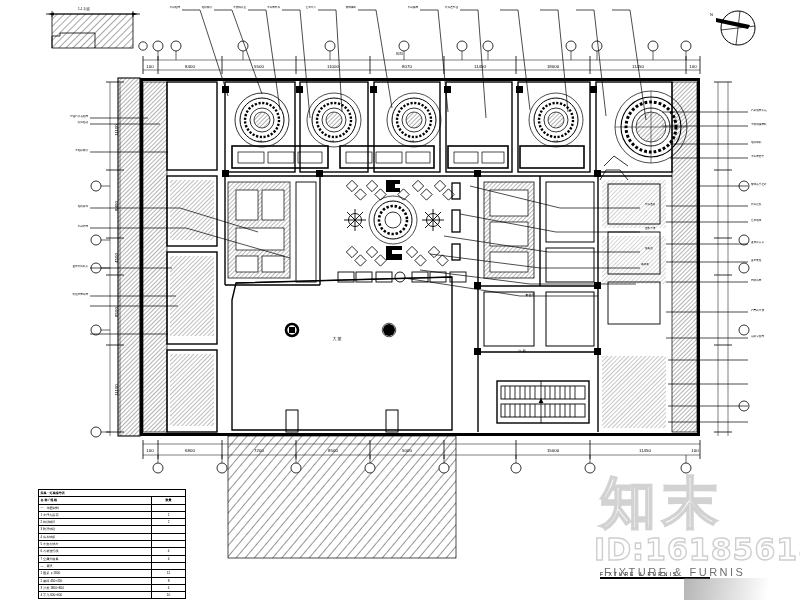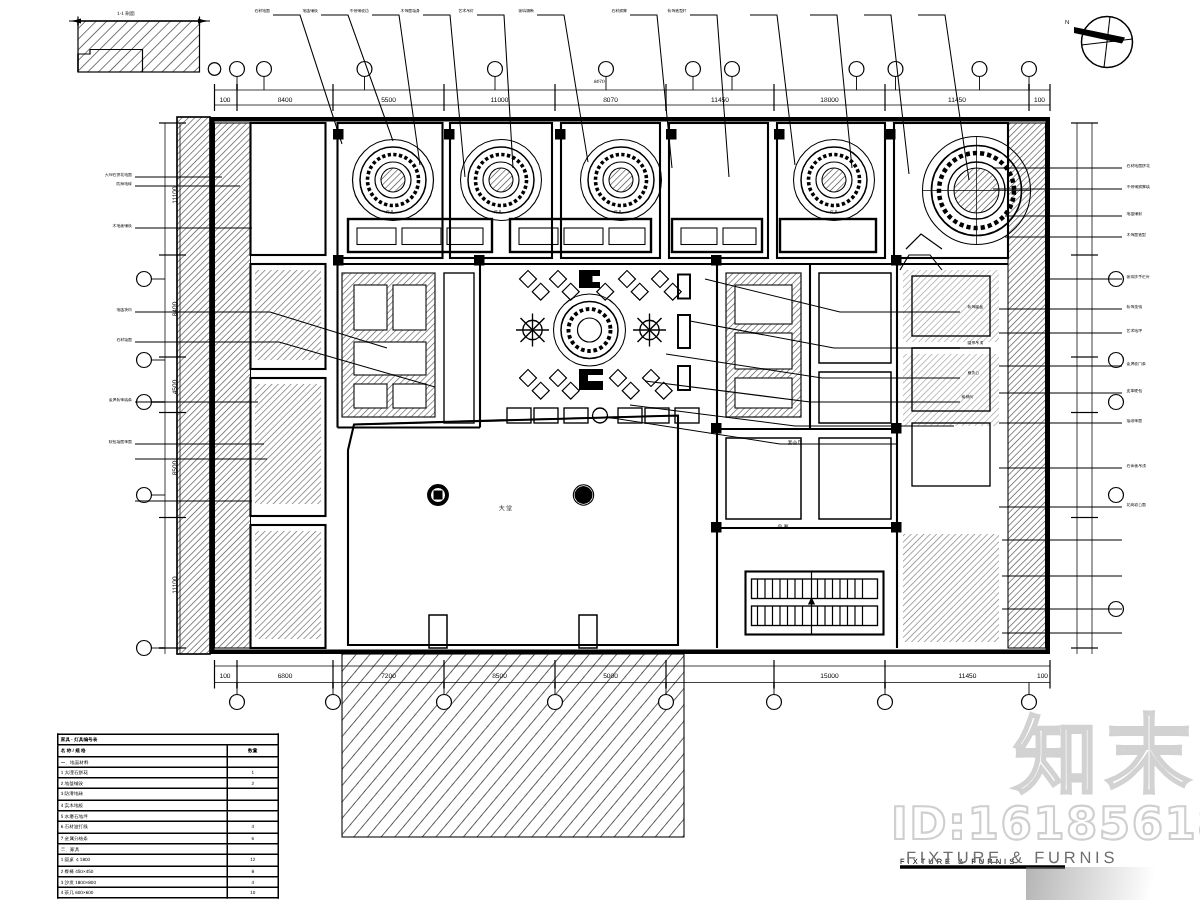--- a/index.html
+++ b/index.html
@@ -20,21 +20,21 @@
   .t3{font-size:3.2px}
   .t4{font-size:4px}
   .t5{font-size:5px}
   .dimtxt{font-size:4.4px;font-family:"Liberation Sans",sans-serif;fill:#000;}
   
   #wm{position:absolute;left:600px;top:468px;width:200px;height:132px;
       pointer-events:none;}
   #wmzhi{position:absolute;left:0;top:0;width:200px;height:72px;
         font-size:56px;font-weight:bold;color:transparent;
         -webkit-text-stroke:1.6px #d2d2d2;letter-spacing:6px;
-        font-family:"DejaVu Sans",sans-serif;line-height:70px;white-space:nowrap;text-align:right;}
+        font-family:"DejaVu Sans",sans-serif;line-height:70px;white-space:nowrap;}
   #wmid{position:absolute;left:-6px;top:64px;font-size:30px;font-weight:bold;
         color:transparent;-webkit-text-stroke:1.4px #cfcfcf;
         font-family:"DejaVu Sans",sans-serif;letter-spacing:1px;white-space:nowrap;}
   #wmsub{position:absolute;left:4px;top:98px;font-size:11px;
         color:#6e6e6e;letter-spacing:2.5px;font-family:"Liberation Sans",sans-serif;
         white-space:nowrap;}
   #wmfade{position:absolute;left:84px;top:110px;width:116px;height:26px;
         background:linear-gradient(100deg,rgba(120,120,120,.55),rgba(255,255,255,0) 72%);}
   .tbl{position:absolute;left:38px;top:489px;width:148px;
        border-collapse:collapse;font-size:3.1px;}

